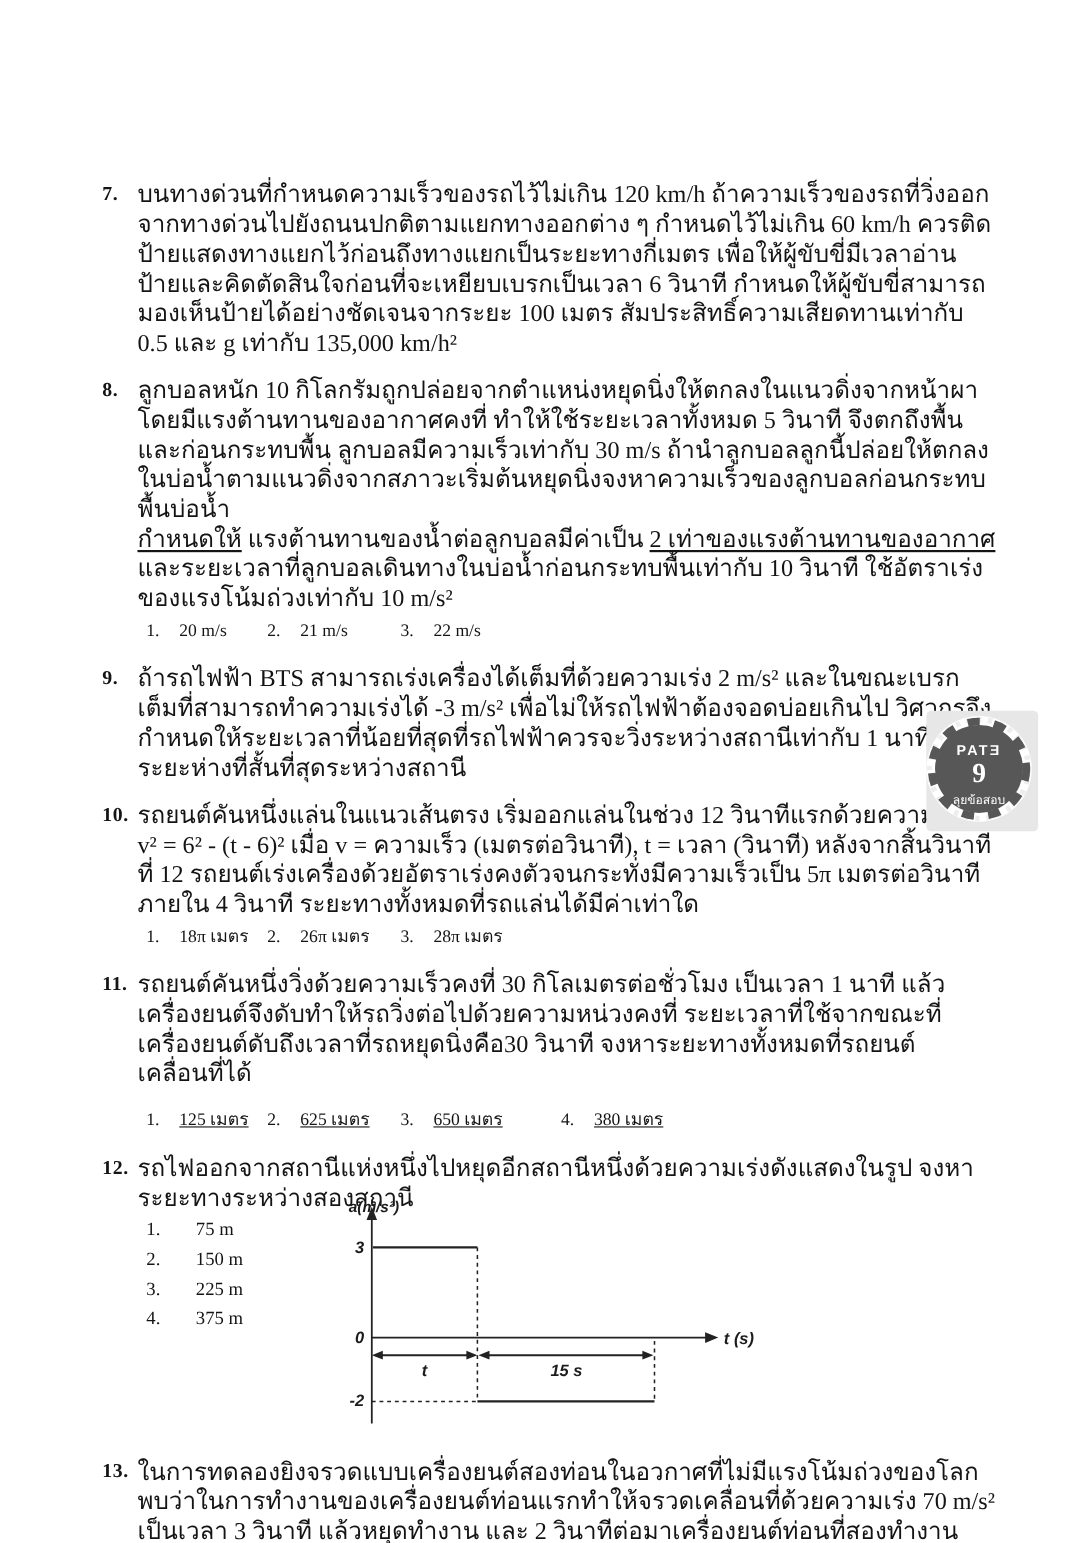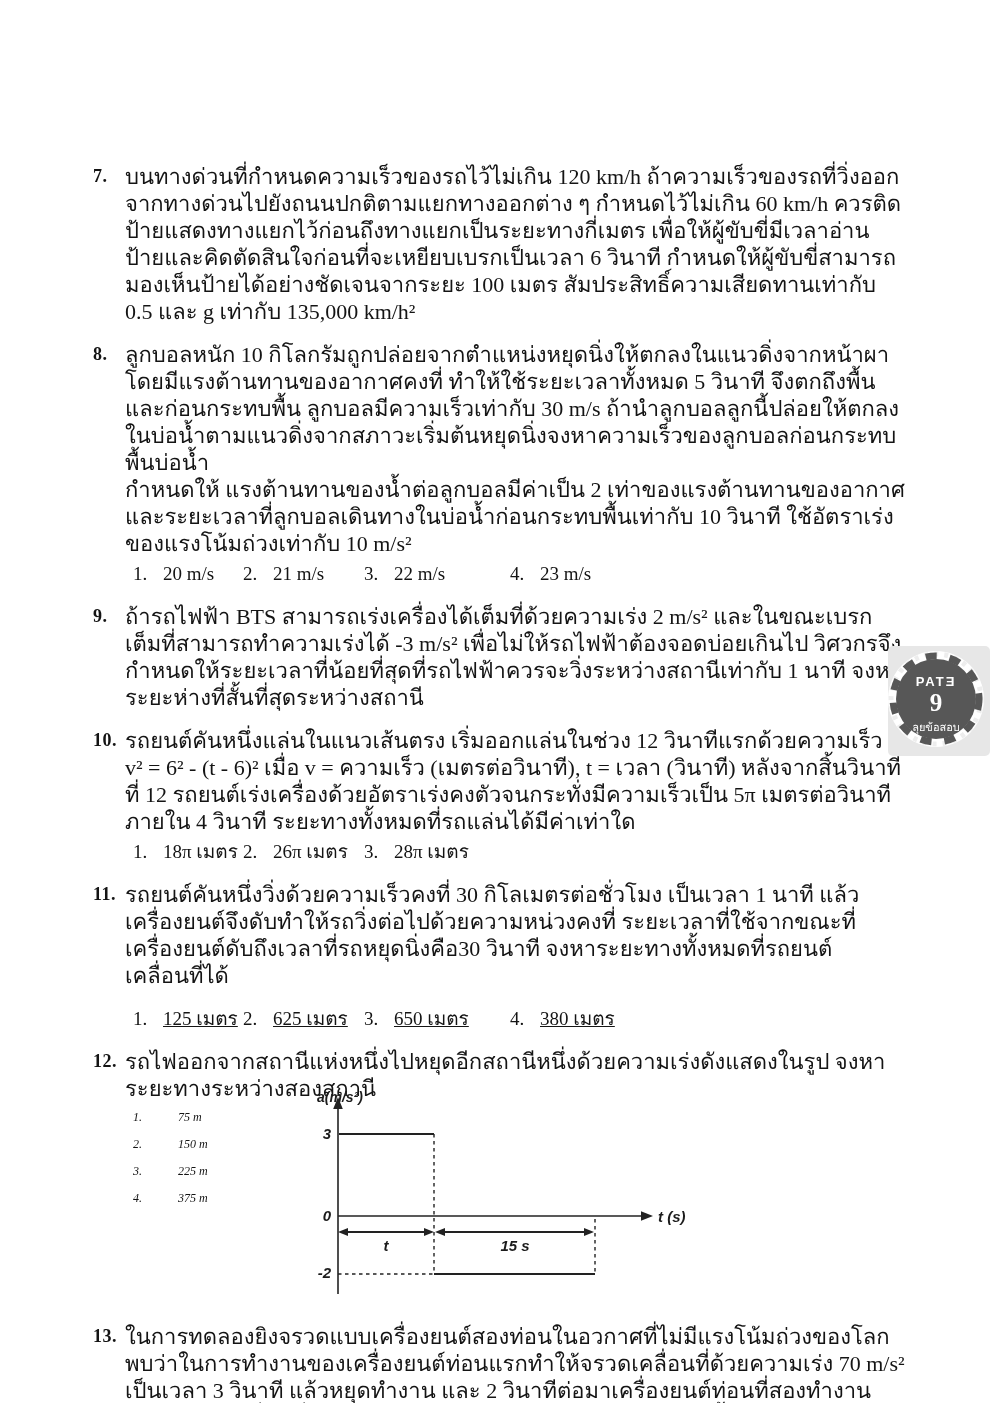--- a/index.html
+++ b/index.html
@@ -5,35 +5,35 @@
   html,body { margin:0; padding:0; }
   body {
     width:992px; height:1403px; background:#ffffff; position:relative;
     font-family:"Liberation Serif","DejaVu Serif",serif; color:#141414;
     overflow:hidden;
   }
   .content { position:absolute; left:93px; top:163px; width:812px; }
   .q { display:grid; grid-template-columns:32px 1fr; margin-bottom:16px; }
   .q-num { font-weight:bold; font-size:18px; line-height:27px; letter-spacing:0.5px; }
   .q-body { font-size:22px; line-height:27px; }
-  .ul { text-underline-offset:3px; }
+  .ul { text-decoration:underline; text-underline-offset:3px; }
   .opts-row {
     display:grid; grid-template-columns:110px 121px 146px auto;
-    margin:3px 0 0 8px; font-size:19px; line-height:27px; white-space:nowrap;
+    margin:3px 0 0 8px; font-size:16px; line-height:27px; white-space:nowrap;
   }
   .opts-row.gap-lg { margin-top:16px;text-decoration:underline; }
   .opt-n { display:inline-block; width:30px; }
   .q12-row { display:flex; align-items:flex-start; margin-top:2px; }
-  .q12-opts { width:172px; margin-left:8px; font-size:12px; line-height:27px;font-style:italic; }
+  .q12-opts { width:172px; margin-left:8px; font-size:17px; line-height:27px; }
   .q12-opts .opt-n { width:45px; }
   .graph-wrap { margin-top:-16px;font-style:italic; }
   svg text { font-family:"Liberation Sans","DejaVu Sans",sans-serif; }
   .gtick { font-size:15px; font-weight:bold; fill:#1c1c1c; }
   .glabel { font-size:14px; font-weight:bold; fill:#1c1c1c; }
-  .badge { position:absolute; left:888px; top:646px; }
+  .badge { position:absolute; left:842px; top:646px; }
   .badge text { fill:#ffffff; }
   .badge .b-top { font-size:13px; font-weight:bold; letter-spacing:2px; }
   .badge .b-num { font-family:"Liberation Serif","DejaVu Serif",serif; font-size:25px; font-weight:bold; }
   .badge .b-bot { font-size:11px; }
 </style>
 </head>
 <body>
 
 <div class="content">
 
@@ -45,21 +45,20 @@
   <div class="q">
     <div class="q-num">8.</div>
     <div>
       <div class="q-body"><span>ลูกบอลหนัก 10 กิโลกรัมถูกปล่อยจากตำแหน่งหยุดนิ่งให้ตกลงในแนวดิ่งจากหน้าผา โดยมีแรงต้านทานของอากาศคงที่ ทำให้ใช้ระยะเวลาทั้งหมด 5 วินาที จึงตกถึงพื้น และก่อนกระทบพื้น ลูกบอลมีความเร็วเท่ากับ 30 m/s ถ้านำลูกบอลลูกนี้ปล่อยให้ตกลงในบ่อน้ำตามแนวดิ่งจากสภาวะเริ่มต้นหยุดนิ่งจงหาความเร็วของลูกบอลก่อนกระทบพื้นบ่อน้ำ</span><br>
         <span class="ul">กำหนดให้</span><span> แรงต้านทานของน้ำต่อลูกบอลมีค่าเป็น </span><span class="ul">2 เท่าของแรงต้านทานของอากาศ</span><span> และระยะเวลาที่ลูกบอลเดินทางในบ่อน้ำก่อนกระทบพื้นเท่ากับ 10 วินาที ใช้อัตราเร่งของแรงโน้มถ่วงเท่ากับ 10 m/s²</span>
       </div>
       <div class="opts-row">
         <span><span class="opt-n">1.</span><span>20 m/s</span></span>
         <span><span class="opt-n">2.</span><span>21 m/s</span></span>
         <span><span class="opt-n">3.</span><span>22 m/s</span></span>
-        <span><span class="opt-n">4.</span><span>23 m/s</span></span>
       </div>
     </div>
   </div>
 
   <div class="q">
     <div class="q-num">9.</div>
     <div>
       <div class="q-body">ถ้ารถไฟฟ้า BTS สามารถเร่งเครื่องได้เต็มที่ด้วยความเร่ง 2 m/s² และในขณะเบรกเต็มที่สามารถทำความเร่งได้ -3 m/s² เพื่อไม่ให้รถไฟฟ้าต้องจอดบ่อยเกินไป วิศวกรจึงกำหนดให้ระยะเวลาที่น้อยที่สุดที่รถไฟฟ้าควรจะวิ่งระหว่างสถานีเท่ากับ 1 นาที จงหาระยะห่างที่สั้นที่สุดระหว่างสถานี</div>
     </div>
   </div>

